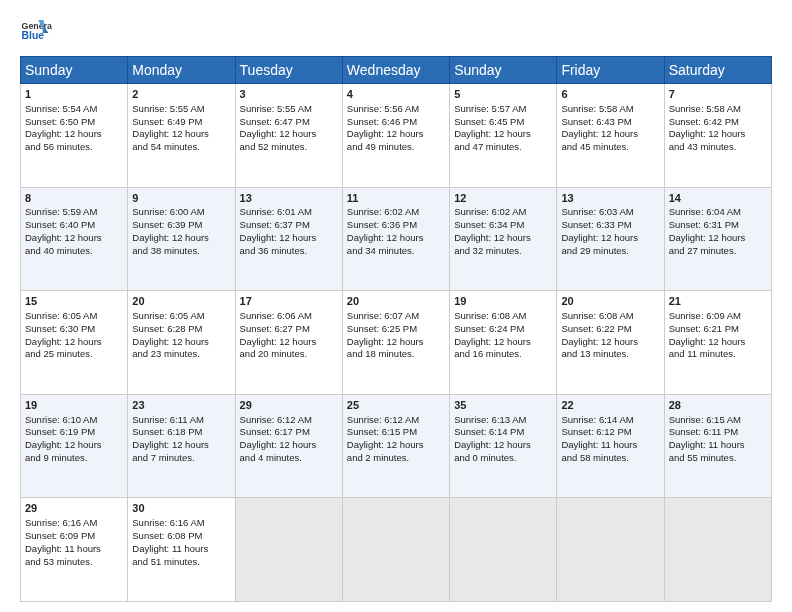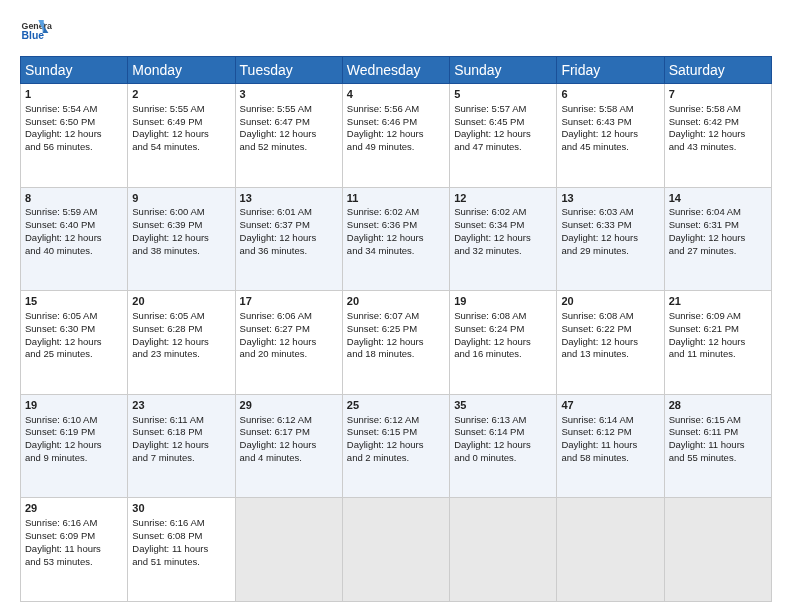--- a/index.html
+++ b/index.html
@@ -152,21 +152,21 @@
           <td><span class="day-num">19</span>Sunrise: 6:08 AM<br>Sunset: 6:24 PM<br>Daylight: 12 hours<br>and 16 minutes.<br></td>
           <td><span class="day-num">20</span>Sunrise: 6:08 AM<br>Sunset: 6:22 PM<br>Daylight: 12 hours<br>and 13 minutes.<br></td>
           <td><span class="day-num">21</span>Sunrise: 6:09 AM<br>Sunset: 6:21 PM<br>Daylight: 12 hours<br>and 11 minutes.<br></td>
         </tr>
         <tr>
           <td><span class="day-num">19</span>Sunrise: 6:10 AM<br>Sunset: 6:19 PM<br>Daylight: 12 hours<br>and 9 minutes.<br></td>
           <td><span class="day-num">23</span>Sunrise: 6:11 AM<br>Sunset: 6:18 PM<br>Daylight: 12 hours<br>and 7 minutes.<br></td>
           <td><span class="day-num">29</span>Sunrise: 6:12 AM<br>Sunset: 6:17 PM<br>Daylight: 12 hours<br>and 4 minutes.<br></td>
           <td><span class="day-num">25</span>Sunrise: 6:12 AM<br>Sunset: 6:15 PM<br>Daylight: 12 hours<br>and 2 minutes.<br></td>
           <td><span class="day-num">35</span>Sunrise: 6:13 AM<br>Sunset: 6:14 PM<br>Daylight: 12 hours<br>and 0 minutes.<br></td>
-          <td><span class="day-num">47</span>Sunrise: 6:14 AM<br>Sunset: 6:12 PM<br>Daylight: 11 hours<br>and 58 minutes.<br></td>
+          <td><span class="day-num">22</span>Sunrise: 6:14 AM<br>Sunset: 6:12 PM<br>Daylight: 11 hours<br>and 58 minutes.<br></td>
           <td><span class="day-num">28</span>Sunrise: 6:15 AM<br>Sunset: 6:11 PM<br>Daylight: 11 hours<br>and 55 minutes.<br></td>
         </tr>
         <tr>
           <td><span class="day-num">29</span>Sunrise: 6:16 AM<br>Sunset: 6:09 PM<br>Daylight: 11 hours<br>and 53 minutes.<br></td>
           <td><span class="day-num">30</span>Sunrise: 6:16 AM<br>Sunset: 6:08 PM<br>Daylight: 11 hours<br>and 51 minutes.<br></td>
           <td class="empty"></td>
           <td class="empty"></td>
           <td class="empty"></td>
           <td class="empty"></td>
           <td class="empty"></td>

